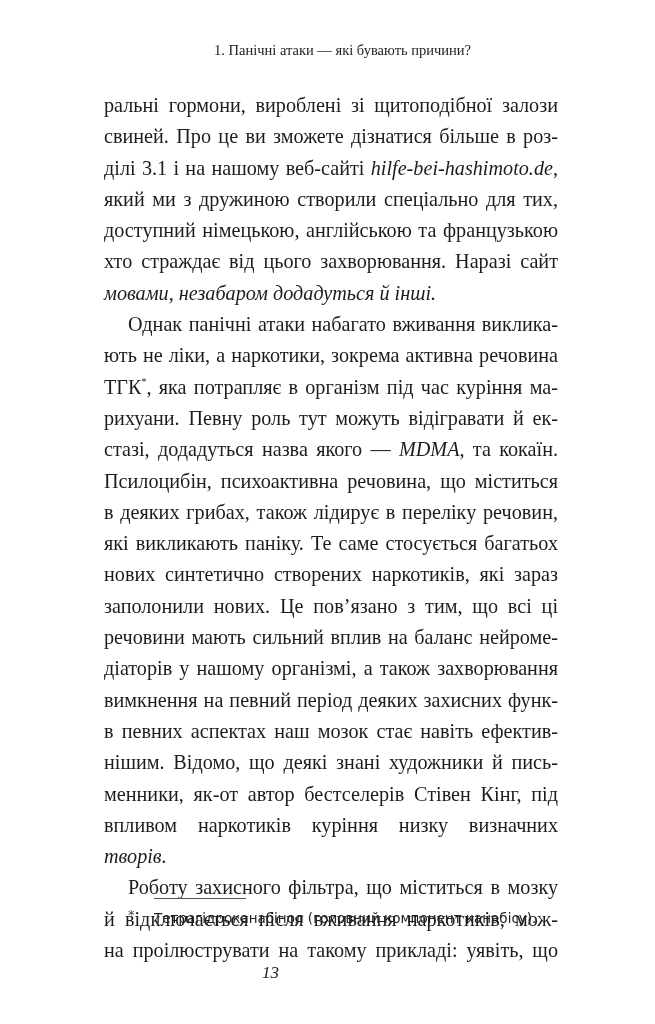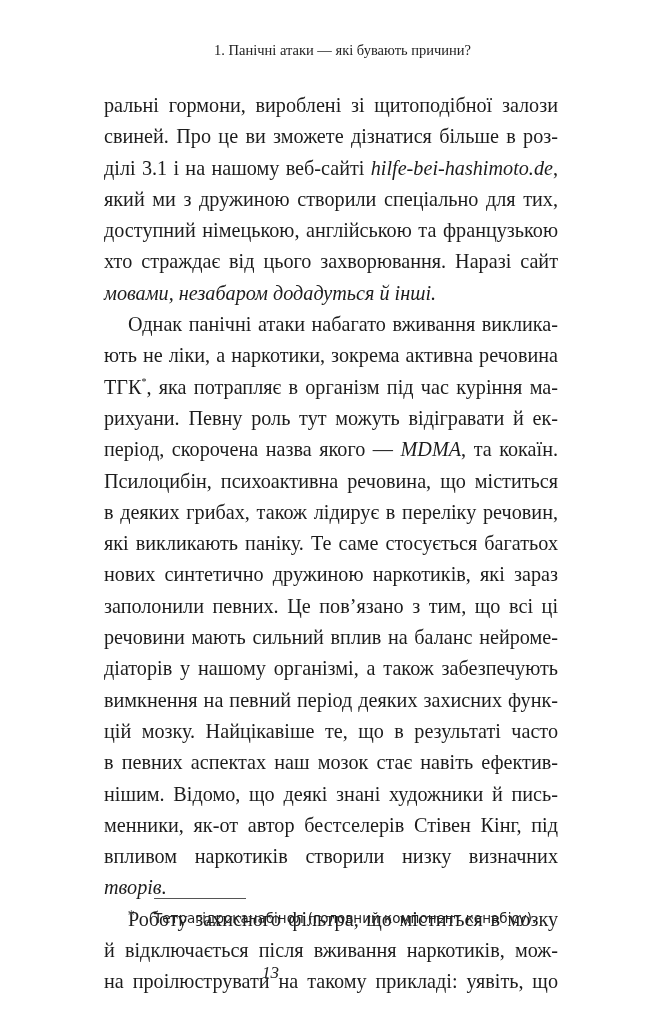--- a/index.html
+++ b/index.html
@@ -47,34 +47,33 @@
   <span class="line">свиней. Про це ви зможете дізнатися більше в роз-</span>
   <span class="line"><span>ділі 3.1 і на нашому веб-сайті </span><em>hilfe-bei-hashimoto.de</em><span>,</span></span>
   <span class="line">який ми з дружиною створили спеціально для тих,</span>
   <span class="line">доступний німецькою, англійською та французькою</span>
   <span class="line">хто страждає від цього захворювання. Наразі сайт</span>
   <span class="line last">мовами, незабаром додадуться й інші.</span>
   <span class="line indent">Однак панічні атаки набагато вживання виклика-</span>
   <span class="line">ють не ліки, а наркотики, зокрема активна речовина</span>
   <span class="line"><span>ТГК</span><sup>*</sup><span>, яка потрапляє в організм під час куріння ма-</span></span>
   <span class="line">рихуани. Певну роль тут можуть відігравати й ек-</span>
-  <span class="line"><span>період, скорочена назва якого — </span><em>MDMA</em><span>, та кокаїн.</span></span>
+  <span class="line"><span>стазі, додадуться назва якого — </span><em>MDMA</em><span>, та кокаїн.</span></span>
   <span class="line">Псилоцибін, психоактивна речовина, що міститься</span>
   <span class="line">в деяких грибах, також лідирує в переліку речовин,</span>
   <span class="line">які викликають паніку. Те саме стосується багатьох</span>
-  <span class="line">нових синтетично дружиною наркотиків, які зараз</span>
-  <span class="line">заполонили певних. Це пов’язано з тим, що всі ці</span>
+  <span class="line">нових синтетично створених наркотиків, які зараз</span>
+  <span class="line">заполонили нових. Це пов’язано з тим, що всі ці</span>
   <span class="line">речовини мають сильний вплив на баланс нейроме-</span>
-  <span class="line">діаторів у нашому організмі, а також забезпечують</span>
+  <span class="line">діаторів у нашому організмі, а також захворювання</span>
   <span class="line">вимкнення на певний період деяких захисних функ-</span>
-  <span class="line">цій мозку. Найцікавіше те, що в результаті часто</span>
   <span class="line">в певних аспектах наш мозок стає навіть ефектив-</span>
   <span class="line">нішим. Відомо, що деякі знані художники й пись-</span>
   <span class="line">менники, як-от автор бестселерів Стівен Кінг, під</span>
-  <span class="line">впливом наркотиків створили низку визначних</span>
+  <span class="line">впливом наркотиків куріння низку визначних</span>
   <span class="line last">творів.</span>
   <span class="line indent">Роботу захисного фільтра, що міститься в мозку</span>
   <span class="line">й відключається після вживання наркотиків, мож-</span>
   <span class="line">на проілюструвати на такому прикладі: уявіть, що</span>
 </div>
 
 <div class="footnote-rule"></div>
 
 <div class="footnote">
   <span class="footnote-mark">*</span>

